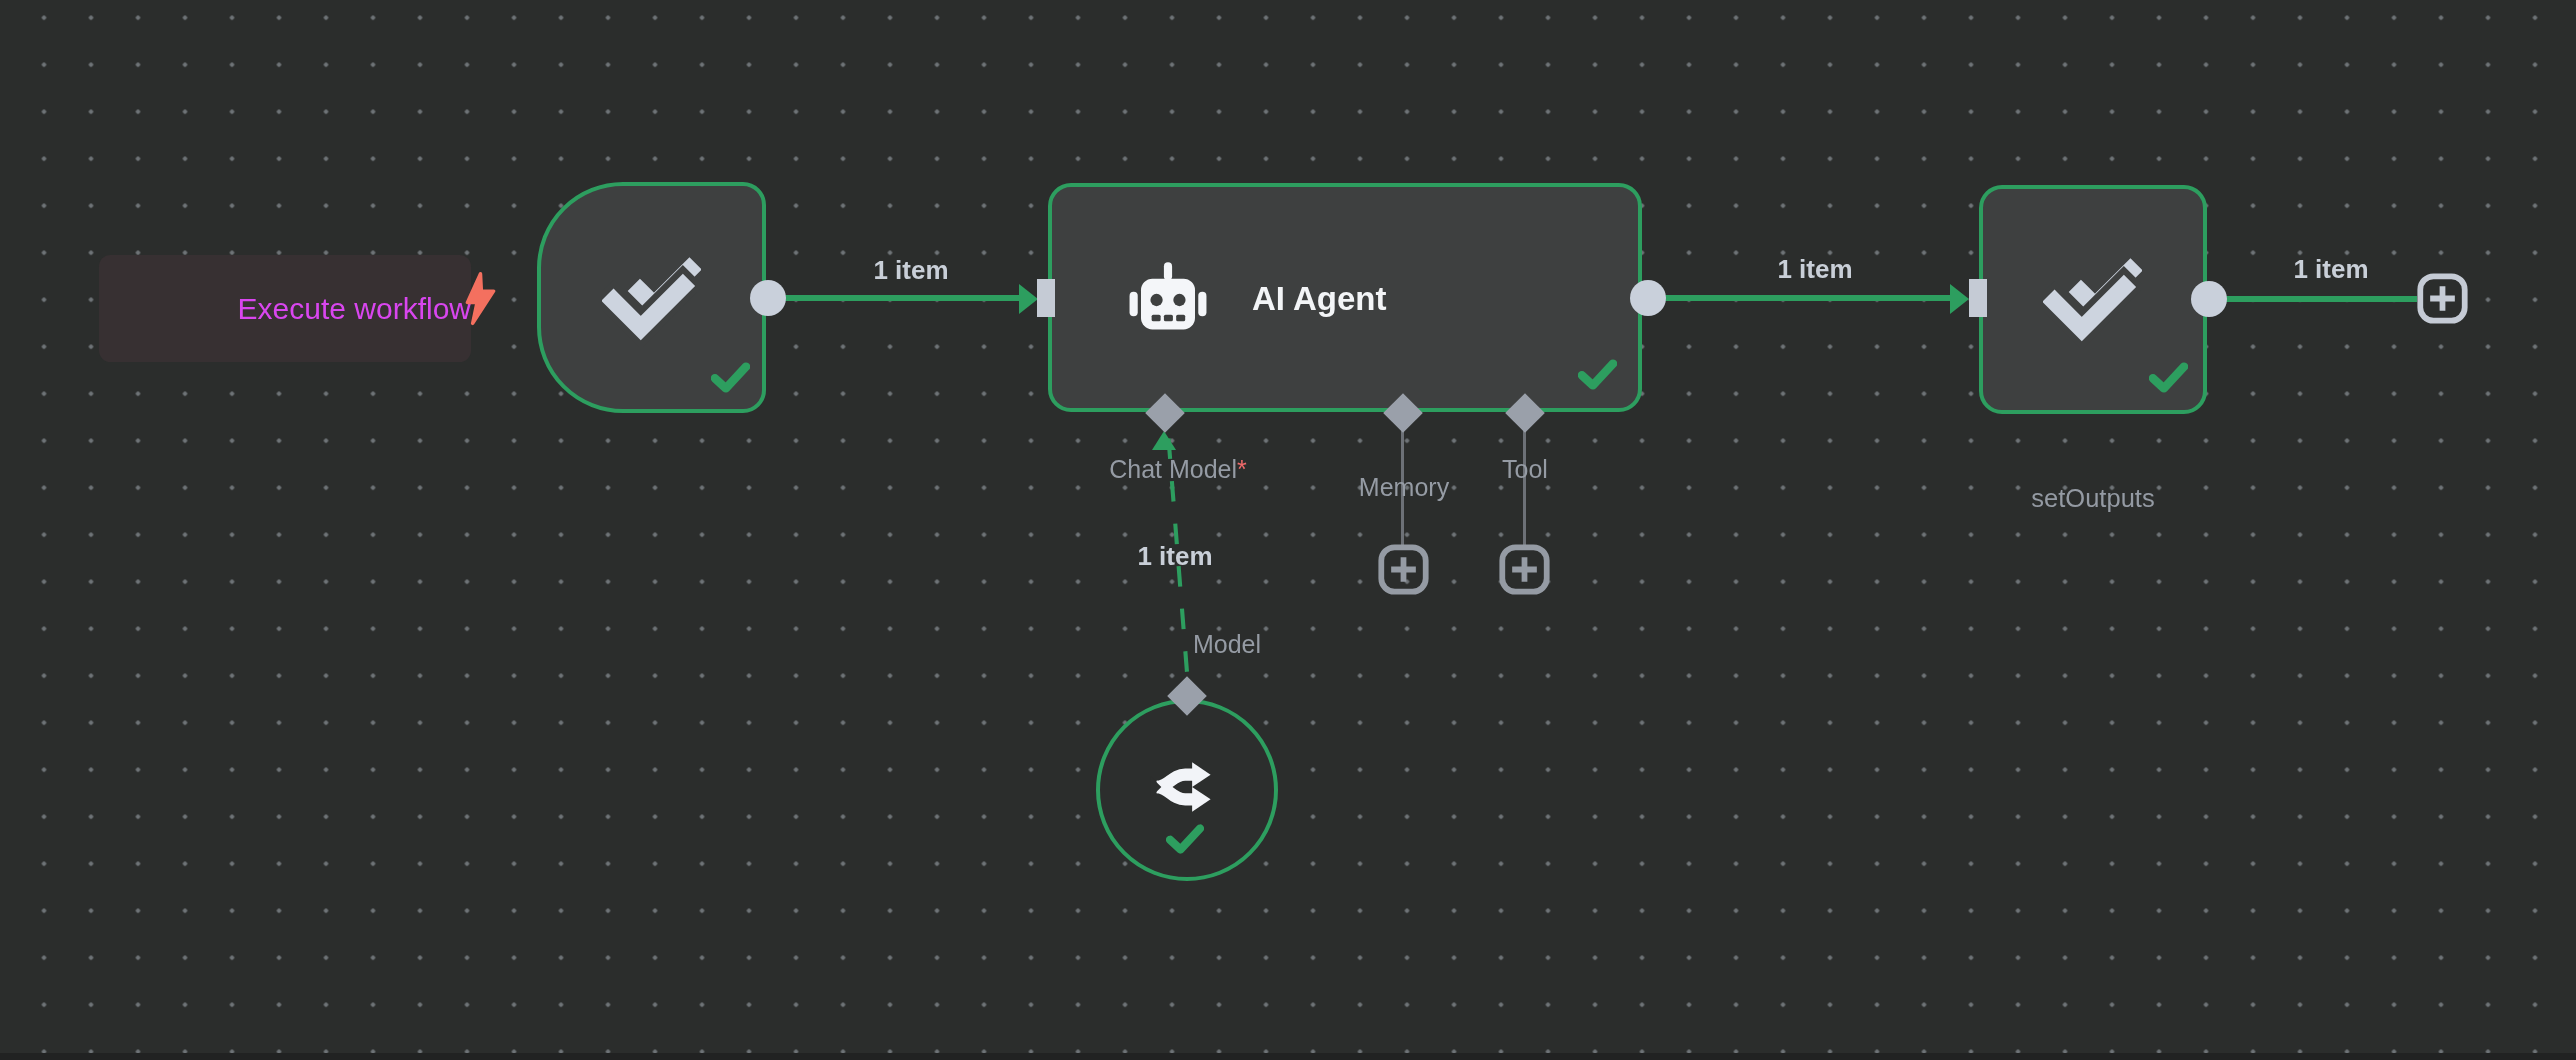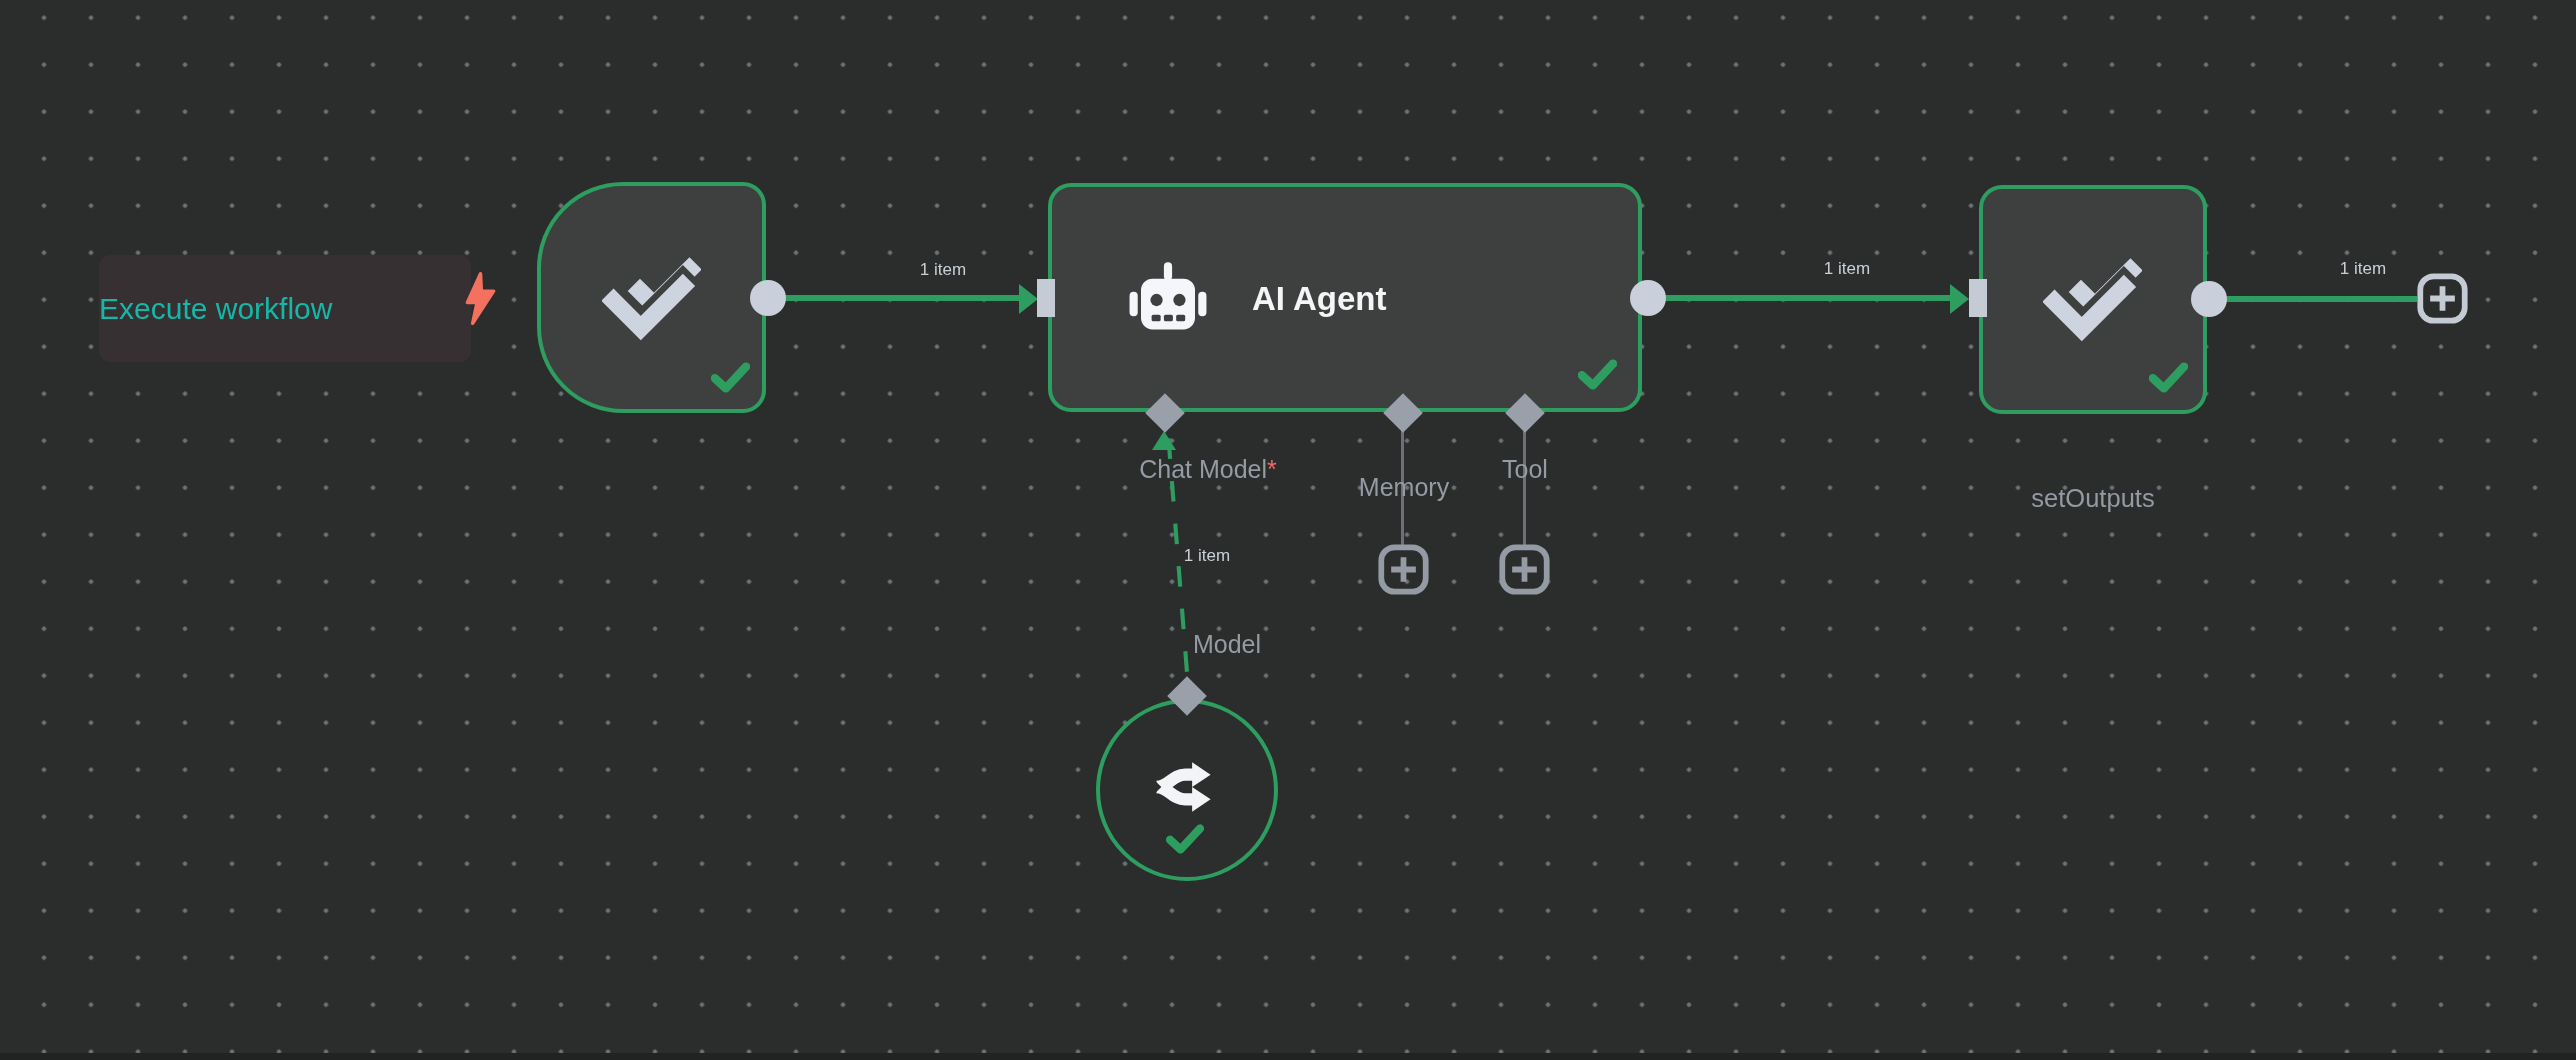--- a/index.html
+++ b/index.html
@@ -11,22 +11,22 @@
     background-size:47px 47px;
     background-position:20.5px -5.8px;
     overflow:hidden;
     font-family:"Liberation Sans","DejaVu Sans",sans-serif;
   }
   .abs{position:absolute;}
   
   #execute-btn{
     left:99px;top:255px;width:372px;height:107px;
     background:#373032;border-radius:11.5px;
-    display:flex;align-items:center;justify-content:flex-start;
-    color:#14b8a6;font-size:30px;font-weight:500;
+    display:flex;align-items:center;justify-content:flex-end;
+    color:#d946ef;font-size:30px;font-weight:500;
   }
   
   .node{
     background:#3e4040;
     border:4.1px solid #2d9e5f;
     box-sizing:border-box;
   }
   #trigger-node{left:537px;top:182px;width:229px;height:231px;border-radius:86px 23px 23px 86px;}
   #agent-node{left:1048px;top:183px;width:594px;height:229px;border-radius:23px;}
   #eval-node{left:1979px;top:185px;width:228px;height:229px;border-radius:23px;}
@@ -37,21 +37,21 @@
     text-align:center;transform:translateX(-50%);
   }
   .node-sublabel{
     color:#949aa3;font-size:25.5px;font-weight:400;text-align:right;transform:translateX(-50%);
   }
   #agent-title{left:1252px;top:280px;color:#f3f5f7;font-size:33px;font-weight:600;text-align:center;}
   
   .wire{background:#2d9e5f;height:5.8px;}
   .arrow-right{width:0;height:0;border-top:15px solid transparent;border-bottom:15px solid transparent;border-left:19px solid #2d9e5f;}
   .arrow-up{width:0;height:0;border-left:12.3px solid transparent;border-right:12.3px solid transparent;border-bottom:19px solid #2d9e5f;}
-  .item-label{color:#c9cfd8;font-size:17px;font-weight:400;transform:translate(-50%,-50%);white-space:nowrap;margin-left:32px;}
+  .item-label{color:#c9cfd8;font-size:26px;font-weight:700;transform:translate(-50%,-50%);white-space:nowrap;}
   
   .out-circle{width:36px;height:36px;border-radius:50%;background:#c9d0db;}
   .in-port{width:18px;height:38px;background:#c5cbd5;}
   .diamond{width:28px;height:28px;background:#9aa0aa;transform:rotate(45deg);}
   .port-label{color:#959ba4;font-size:25px;font-weight:400;transform:translate(-50%,0);white-space:nowrap;}
   .required-star{color:#ef6a6a;}
   .drop-line{width:2.5px;background:#6d7177;}
   
   .plus-btn{width:51px;height:51px;}
   #bottom-strip{left:0;top:1053px;width:2576px;height:7.4px;background:#212222;}
@@ -116,21 +116,21 @@
   <div id="agent-title" class="abs">AI Agent</div>
   <svg class="abs" style="left:1578px;top:359px" width="39" height="31" viewBox="0 0 50 40">
     <path d="M5 21 L19 34 L45 6" stroke="#2d9e5f" stroke-width="11" fill="none" stroke-linecap="round" stroke-linejoin="round"></path>
   </svg>
   <div class="abs out-circle" style="left:1630px;top:280px"></div>
 
   <div class="abs diamond" style="left:1151px;top:399px"></div>
   <div class="abs diamond" style="left:1389px;top:399px"></div>
   <div class="abs diamond" style="left:1511px;top:399px"></div>
 
-  <div class="abs port-label" style="left:1208px;top:455px"><span>Chat Model</span><span class="required-star">*</span></div>
+  <div class="abs port-label" style="left:1178px;top:455px"><span>Chat Model</span><span class="required-star">*</span></div>
   <div class="abs port-label" style="left:1404px;top:473px">Memory</div>
   <div class="abs port-label" style="left:1525px;top:455px">Tool</div>
 
   <svg class="abs plus-btn" style="left:1378px;top:544px" viewBox="0 0 62 62">
     <rect x="4" y="4" width="54" height="54" rx="16" fill="none" stroke="#959ba4" stroke-width="7"></rect>
     <path d="M31 16 V46 M16 31 H46" stroke="#959ba4" stroke-width="7"></path>
   </svg>
   <svg class="abs plus-btn" style="left:1499px;top:544px" viewBox="0 0 62 62">
     <rect x="4" y="4" width="54" height="54" rx="16" fill="none" stroke="#959ba4" stroke-width="7"></rect>
     <path d="M31 16 V46 M16 31 H46" stroke="#959ba4" stroke-width="7"></path>

